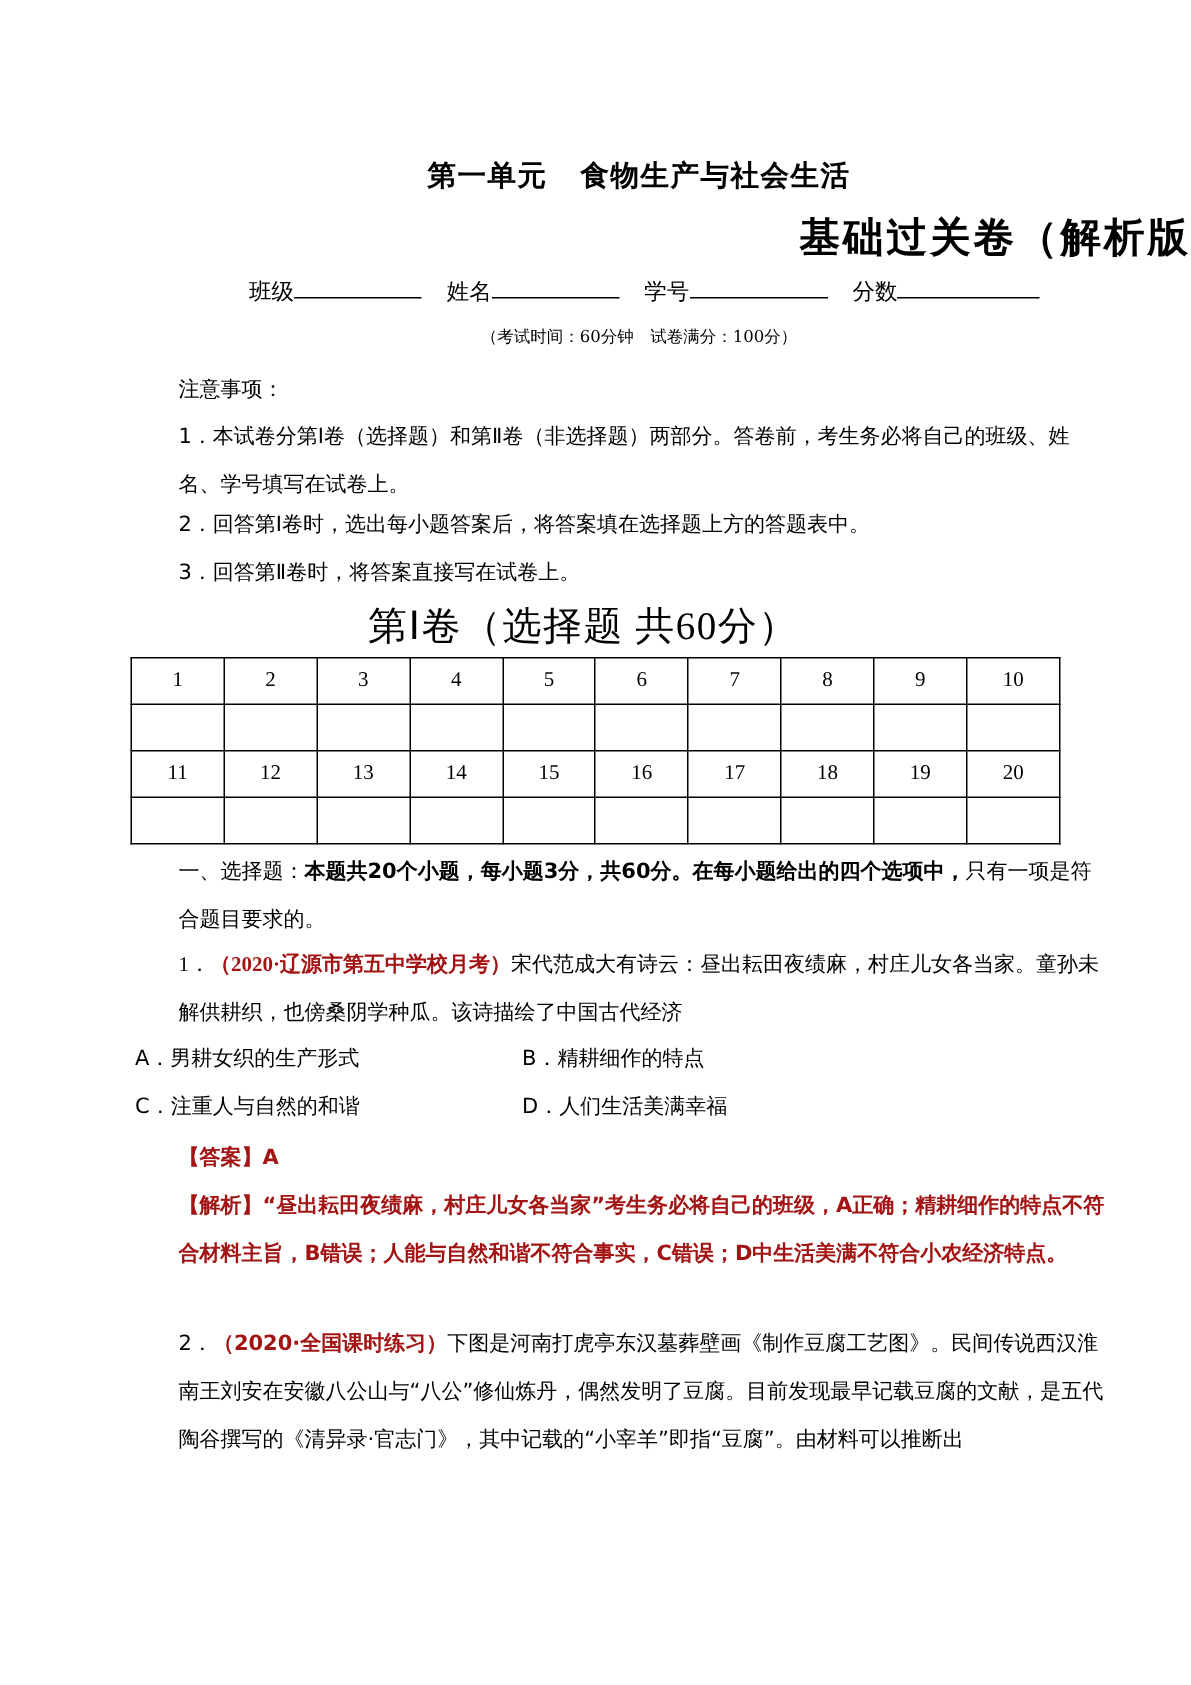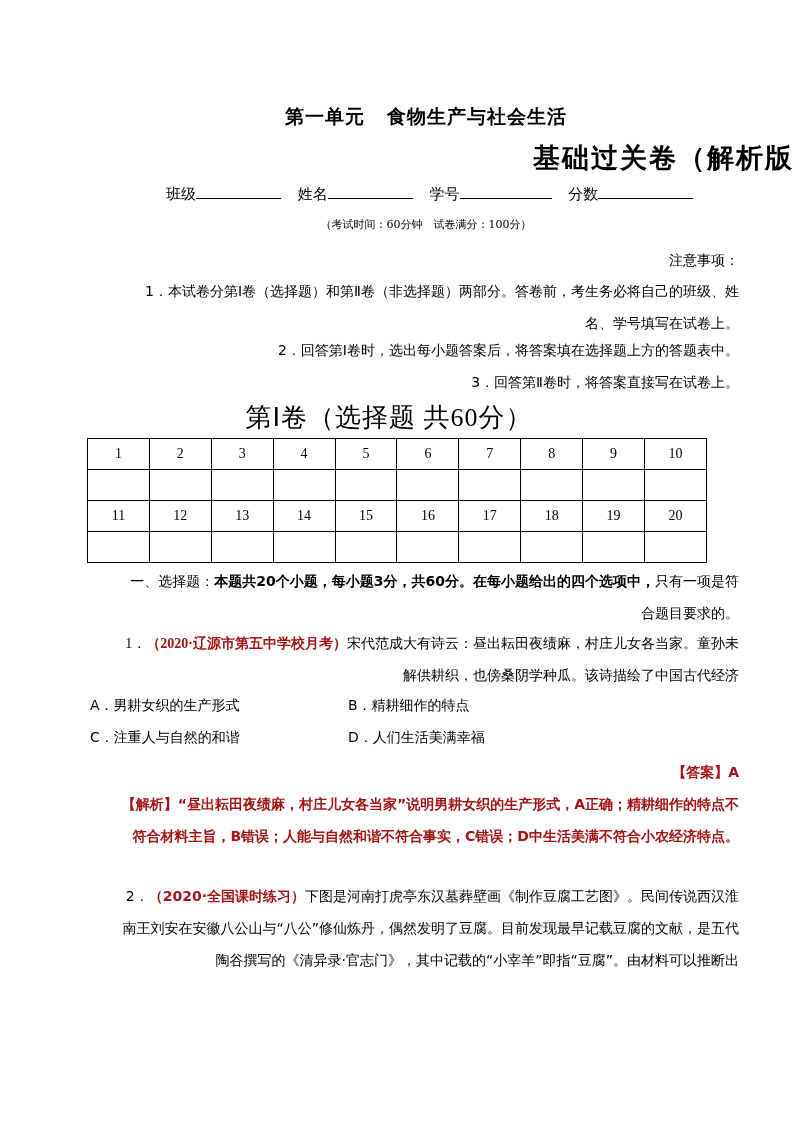--- a/index.html
+++ b/index.html
@@ -10,21 +10,21 @@
                 font-size: 19px; font-weight: bold; letter-spacing: 1px; }
   .unit-title .gap { display: inline-block; width: 22px; }
   .main-title { top: 140px; left: 0; width: 794px; text-align: right;
                 font-size: 27px; font-weight: bold; letter-spacing: 2px; }
   .info-row { top: 184px; left: 137px; font-size: 15px; white-space: nowrap; }
   .info-row .field { margin-right: 6px; }
   .info-row .line { display: inline-block; border-bottom: 1px solid #000;
                     height: 14px; vertical-align: baseline; margin-right: 6px; }
   .meta { top: 217px; left: 0; width: 794px; text-align: center; font-size: 11px;
           font-family: "DejaVu Serif", serif; }
-  .body-text { left: 90px; width: 620px; font-size: 14px; line-height: 32px; text-align: right; }
+  .body-text { left: 90px; width: 620px; font-size: 14px; line-height: 32px; }
   .section-title { top: 400px; left: 0; width: 720px; text-align: center;
                    font-size: 26px; font-family: "Liberation Serif", serif; letter-spacing: 1px; }
   table.answer { position: absolute; top: 438px; left: 87px; width: 620px;
                  border-collapse: collapse; font-family: "Liberation Serif", serif; font-size: 14px; }
   table.answer td { border: 1.5px solid #000; height: 30px; text-align: center; width: 10%; padding: 0; }
   .red { color: #a31515; font-weight: bold; }
   .bold { font-weight: bold; }
   .opt { position: absolute; font-size: 14px; }
 </style>
 </head>
@@ -116,18 +116,18 @@
 <div class="opt" style="top:697px; left:90px;">A．男耕女织的生产形式</div>
 <div class="opt" style="top:697px; left:348px;">B．精耕细作的特点</div>
 <div class="opt" style="top:729px; left:90px;">C．注重人与自然的和谐</div>
 <div class="opt" style="top:729px; left:348px;">D．人们生活美满幸福</div>
 
 <div class="abs body-text red" style="top:756px;">
   <span>【答案】</span><span>A</span>
 </div>
 
 <div class="abs body-text red" style="top:788px;">
-  <span>【解析】</span><span>“昼出耘田夜绩麻，村庄儿女各当家”说明男耕女织的生产形式，A正确；精耕细作的特点不符合材料主旨，B错误；人能与自然和谐不符合事实，C错误；D中生活美满不符合小农经济特点。</span>
+  <span>【解析】</span><span>“昼出耘田夜绩麻，村庄儿女各当家”考生务必将自己的班级，A正确；精耕细作的特点不符合材料主旨，B错误；人能与自然和谐不符合事实，C错误；D中生活美满不符合小农经济特点。</span>
 </div>
 
 <div class="abs body-text" style="top:880px;">
   <span>2．</span><span class="red">（2020·全国课时练习）</span><span>下图是河南打虎亭东汉墓葬壁画《制作豆腐工艺图》。民间传说西汉淮南王刘安在安徽八公山与“八公”修仙炼丹，偶然发明了豆腐。目前发现最早记载豆腐的文献，是五代陶谷撰写的《清异录·官志门》，其中记载的“小宰羊”即指“豆腐”。由材料可以推断出</span>
 </div>
 
 </body></html>

